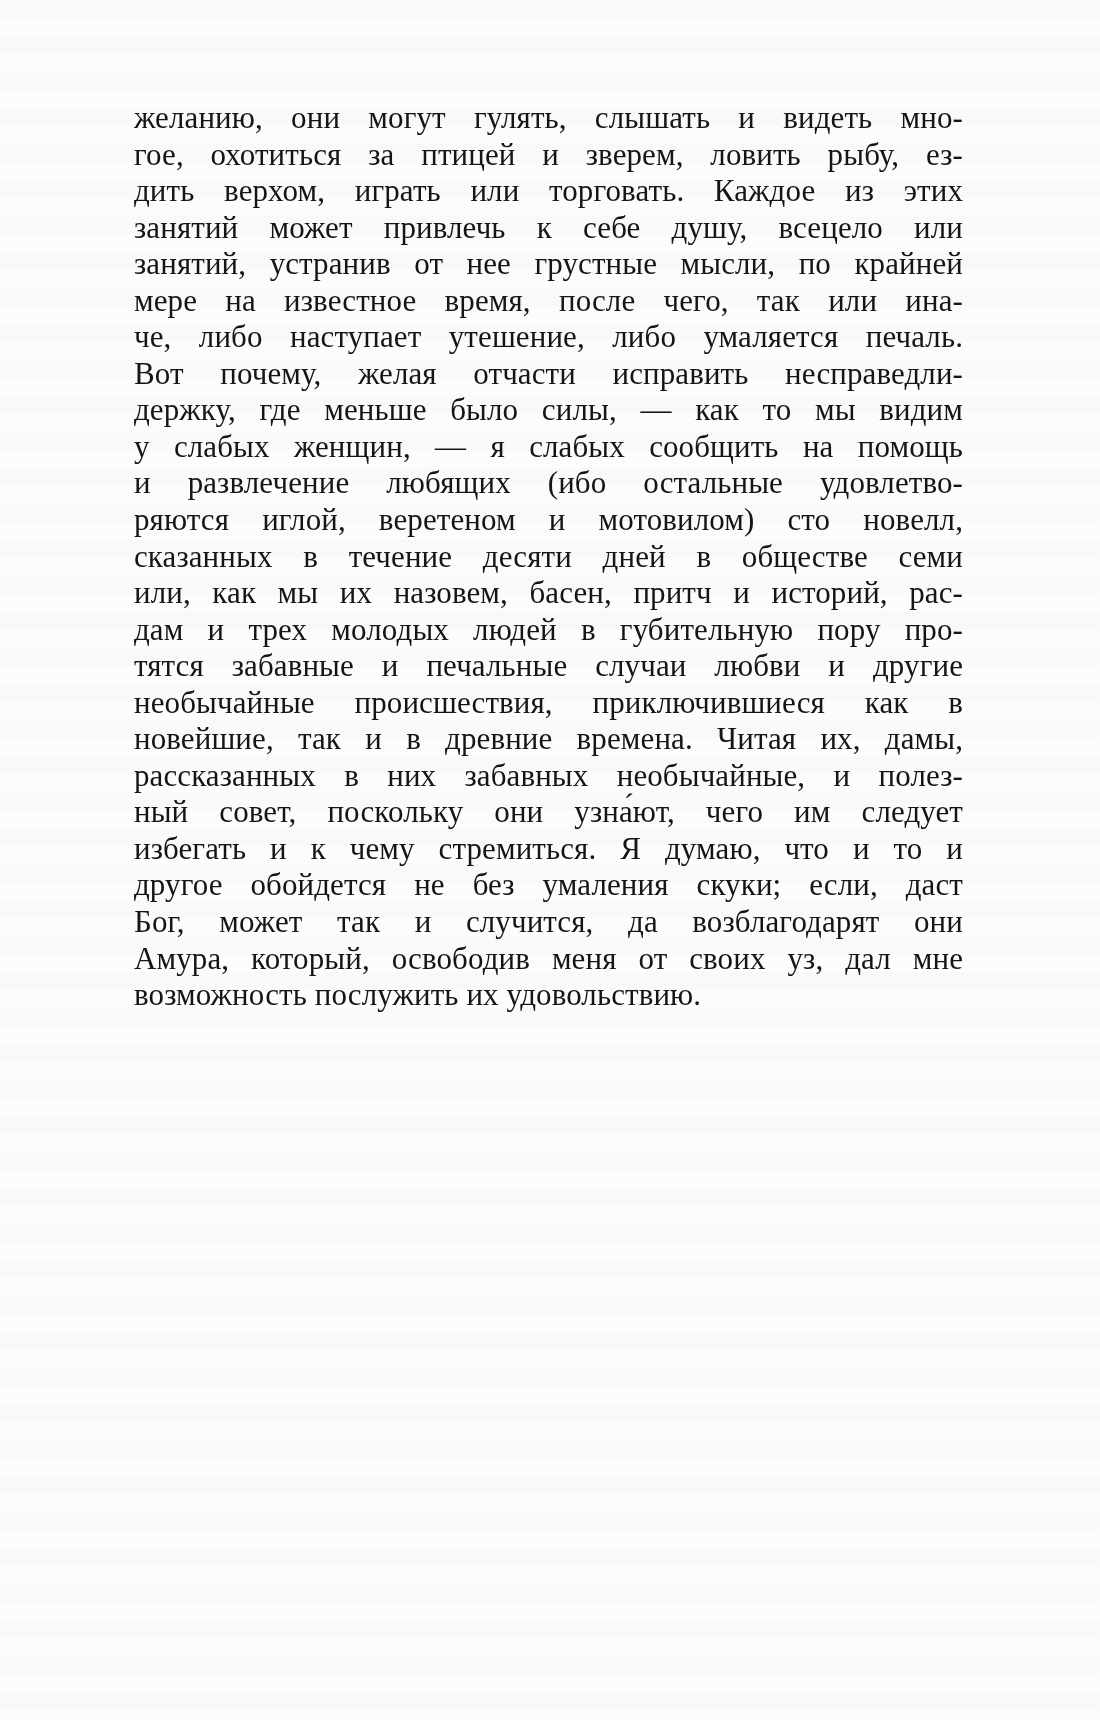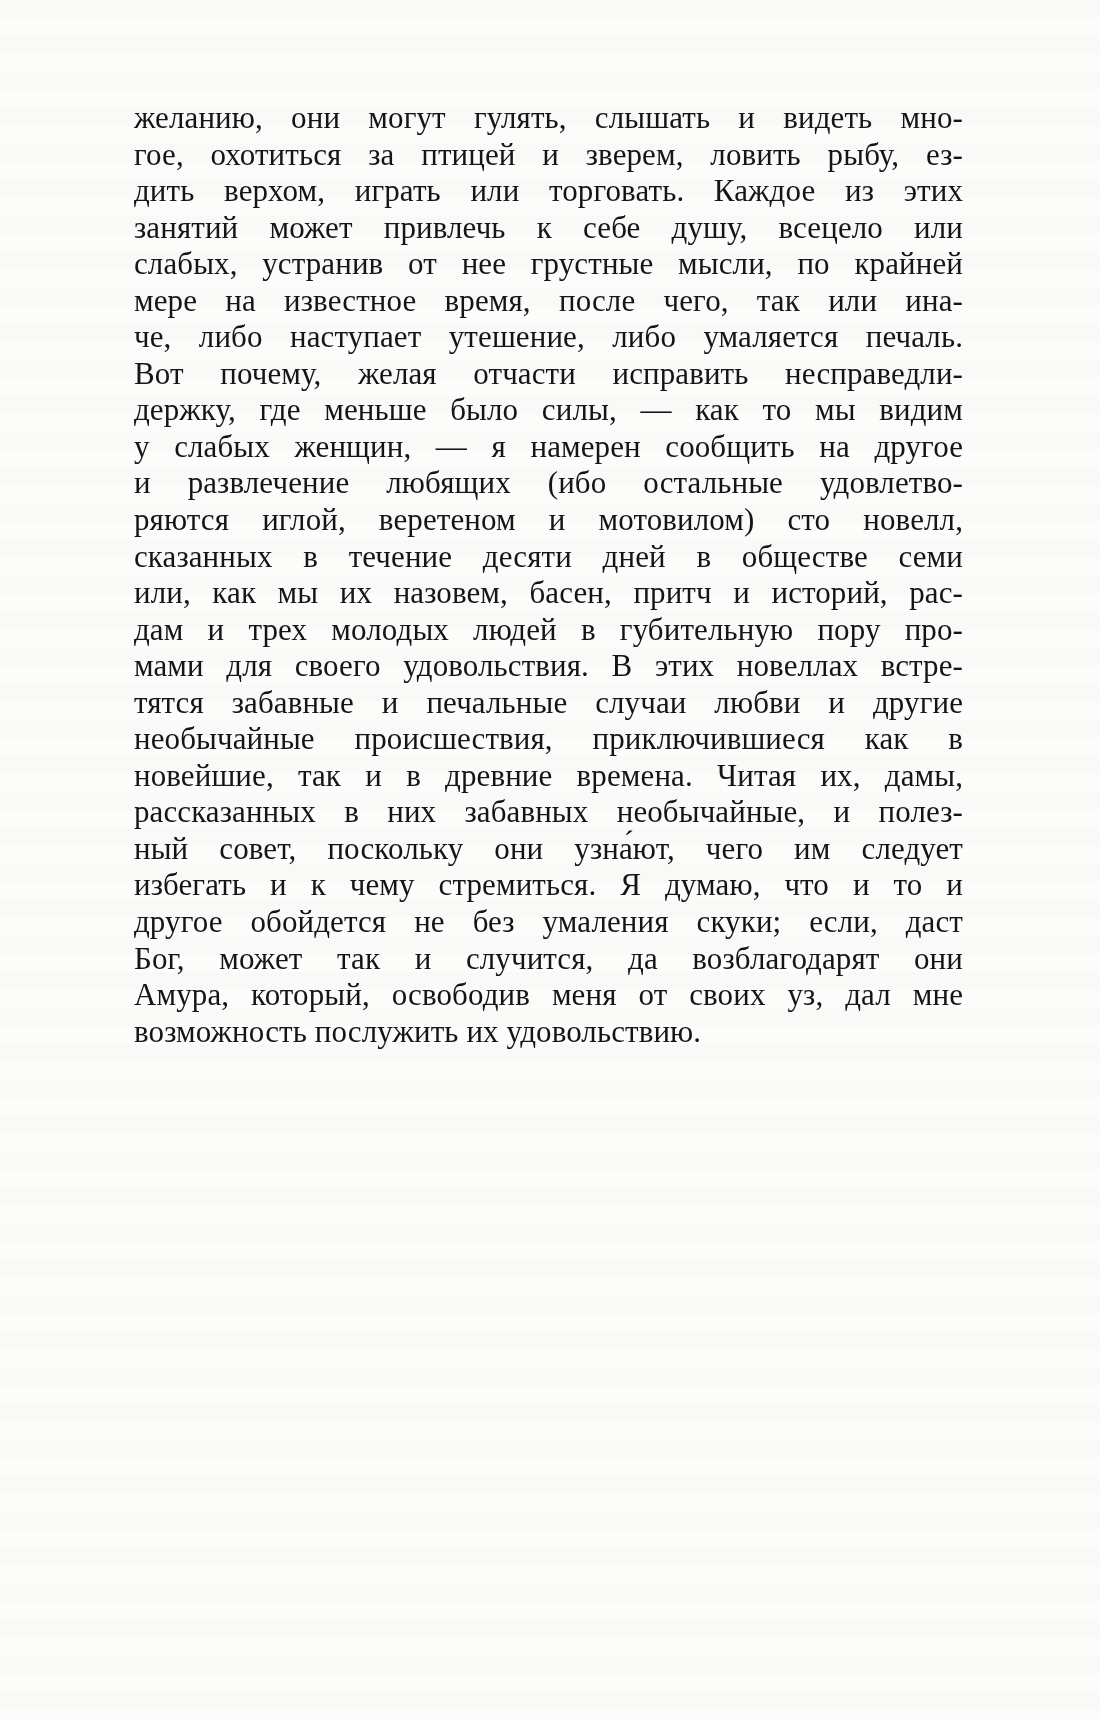--- a/index.html
+++ b/index.html
@@ -54,32 +54,31 @@
 </style>
 </head>
 <body>
 
 <div class="page">
   <div class="text-block">
       <div class="line">желанию, они могут гулять, слышать и видеть мно-</div>
       <div class="line">гое, охотиться за птицей и зверем, ловить рыбу, ез-</div>
       <div class="line">дить верхом, играть или торговать. Каждое из этих</div>
       <div class="line">занятий может привлечь к себе душу, всецело или</div>
-      <div class="line">слабых, устранив от нее грустные мысли, по крайней</div>
+      <div class="line">занятий, устранив от нее грустные мысли, по крайней</div>
       <div class="line">мере на известное время, после чего, так или ина-</div>
       <div class="line">че, либо наступает утешение, либо умаляется печаль.</div>
       <div class="line">Вот почему, желая отчасти исправить несправедли-</div>
       <div class="line">держку, где меньше было силы, — как то мы видим</div>
-      <div class="line">у слабых женщин, — я намерен сообщить на другое</div>
+      <div class="line">у слабых женщин, — я слабых сообщить на помощь</div>
       <div class="line">и развлечение любящих (ибо остальные удовлетво-</div>
       <div class="line">ряются иглой, веретеном и мотовилом) сто новелл,</div>
       <div class="line">сказанных в течение десяти дней в обществе семи</div>
       <div class="line">или, как мы их назовем, басен, притч и историй, рас-</div>
       <div class="line">дам и трех молодых людей в губительную пору про-</div>
-      <div class="line">мами для своего удовольствия. В этих новеллах встре-</div>
       <div class="line">тятся забавные и печальные случаи любви и другие</div>
       <div class="line">необычайные происшествия, приключившиеся как в</div>
       <div class="line">новейшие, так и в древние времена. Читая их, дамы,</div>
       <div class="line">рассказанных в них забавных необычайные, и полез-</div>
       <div class="line">ный совет, поскольку они узна́ют, чего им следует</div>
       <div class="line">избегать и к чему стремиться. Я думаю, что и то и</div>
       <div class="line">другое обойдется не без умаления скуки; если, даст</div>
       <div class="line">Бог, может так и случится, да возблагодарят они</div>
       <div class="line">Амура, который, освободив меня от своих уз, дал мне</div>
       <div class="line line-last">возможность послужить их удовольствию.</div>

